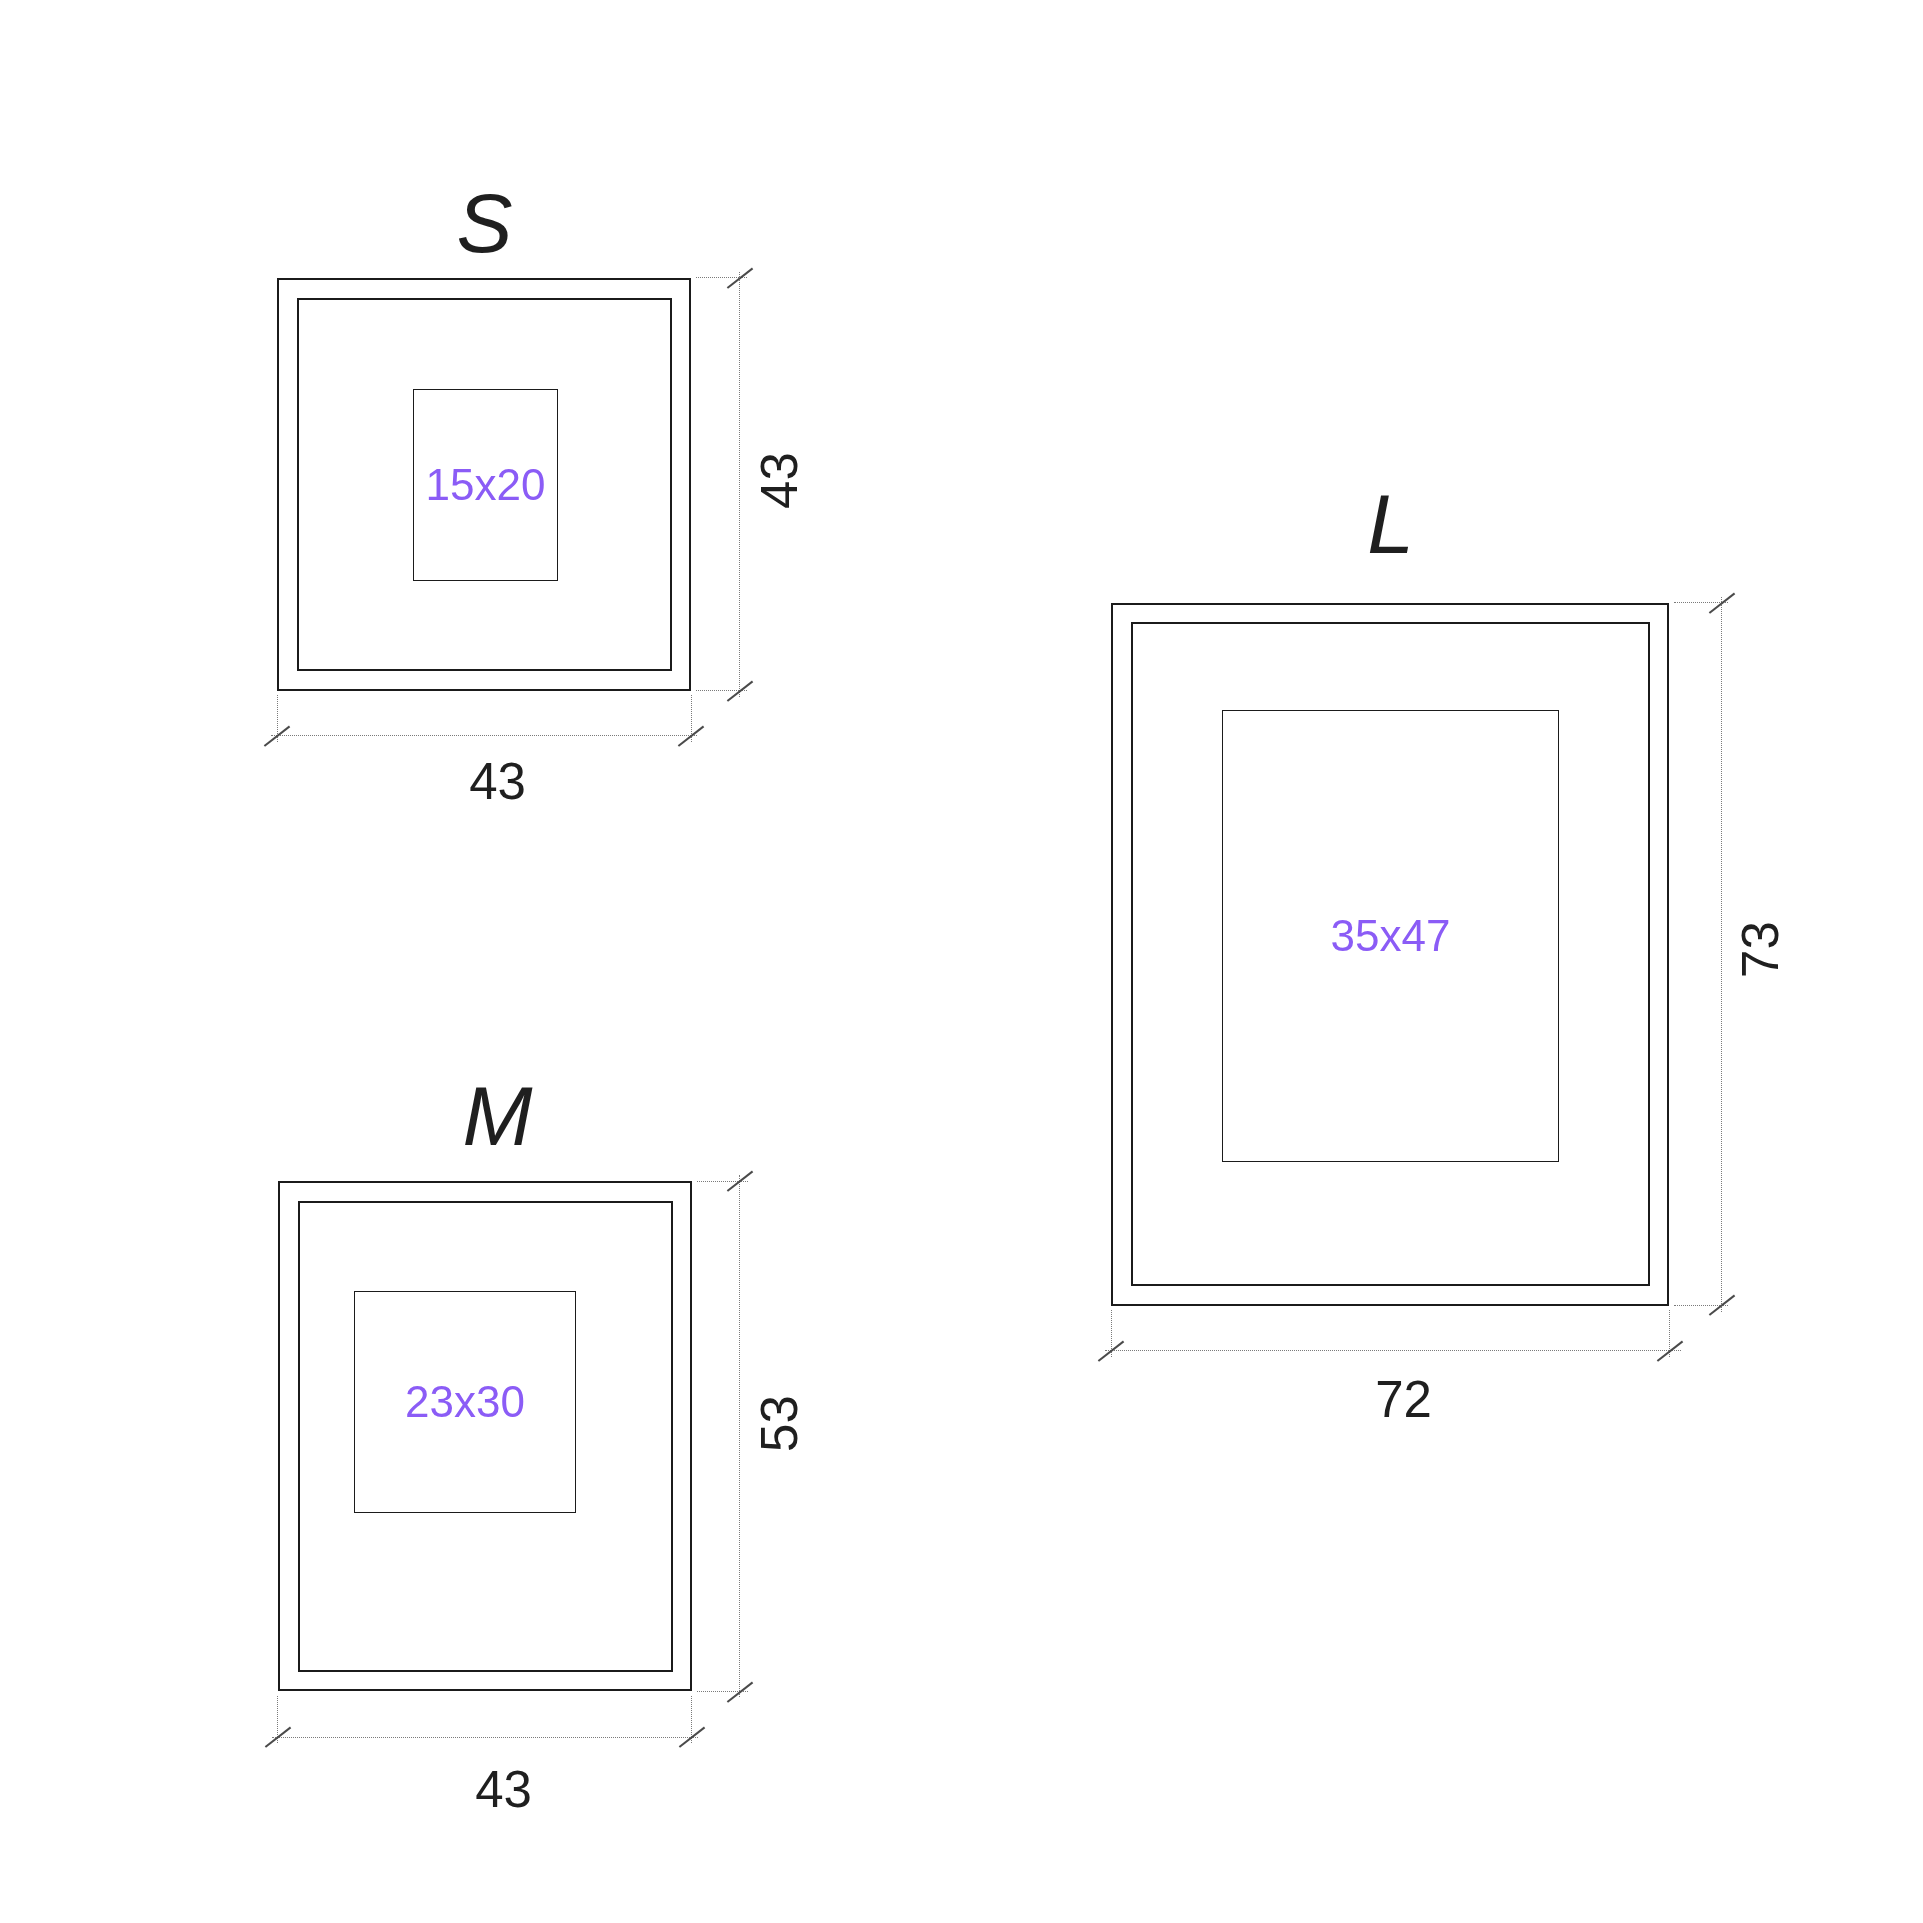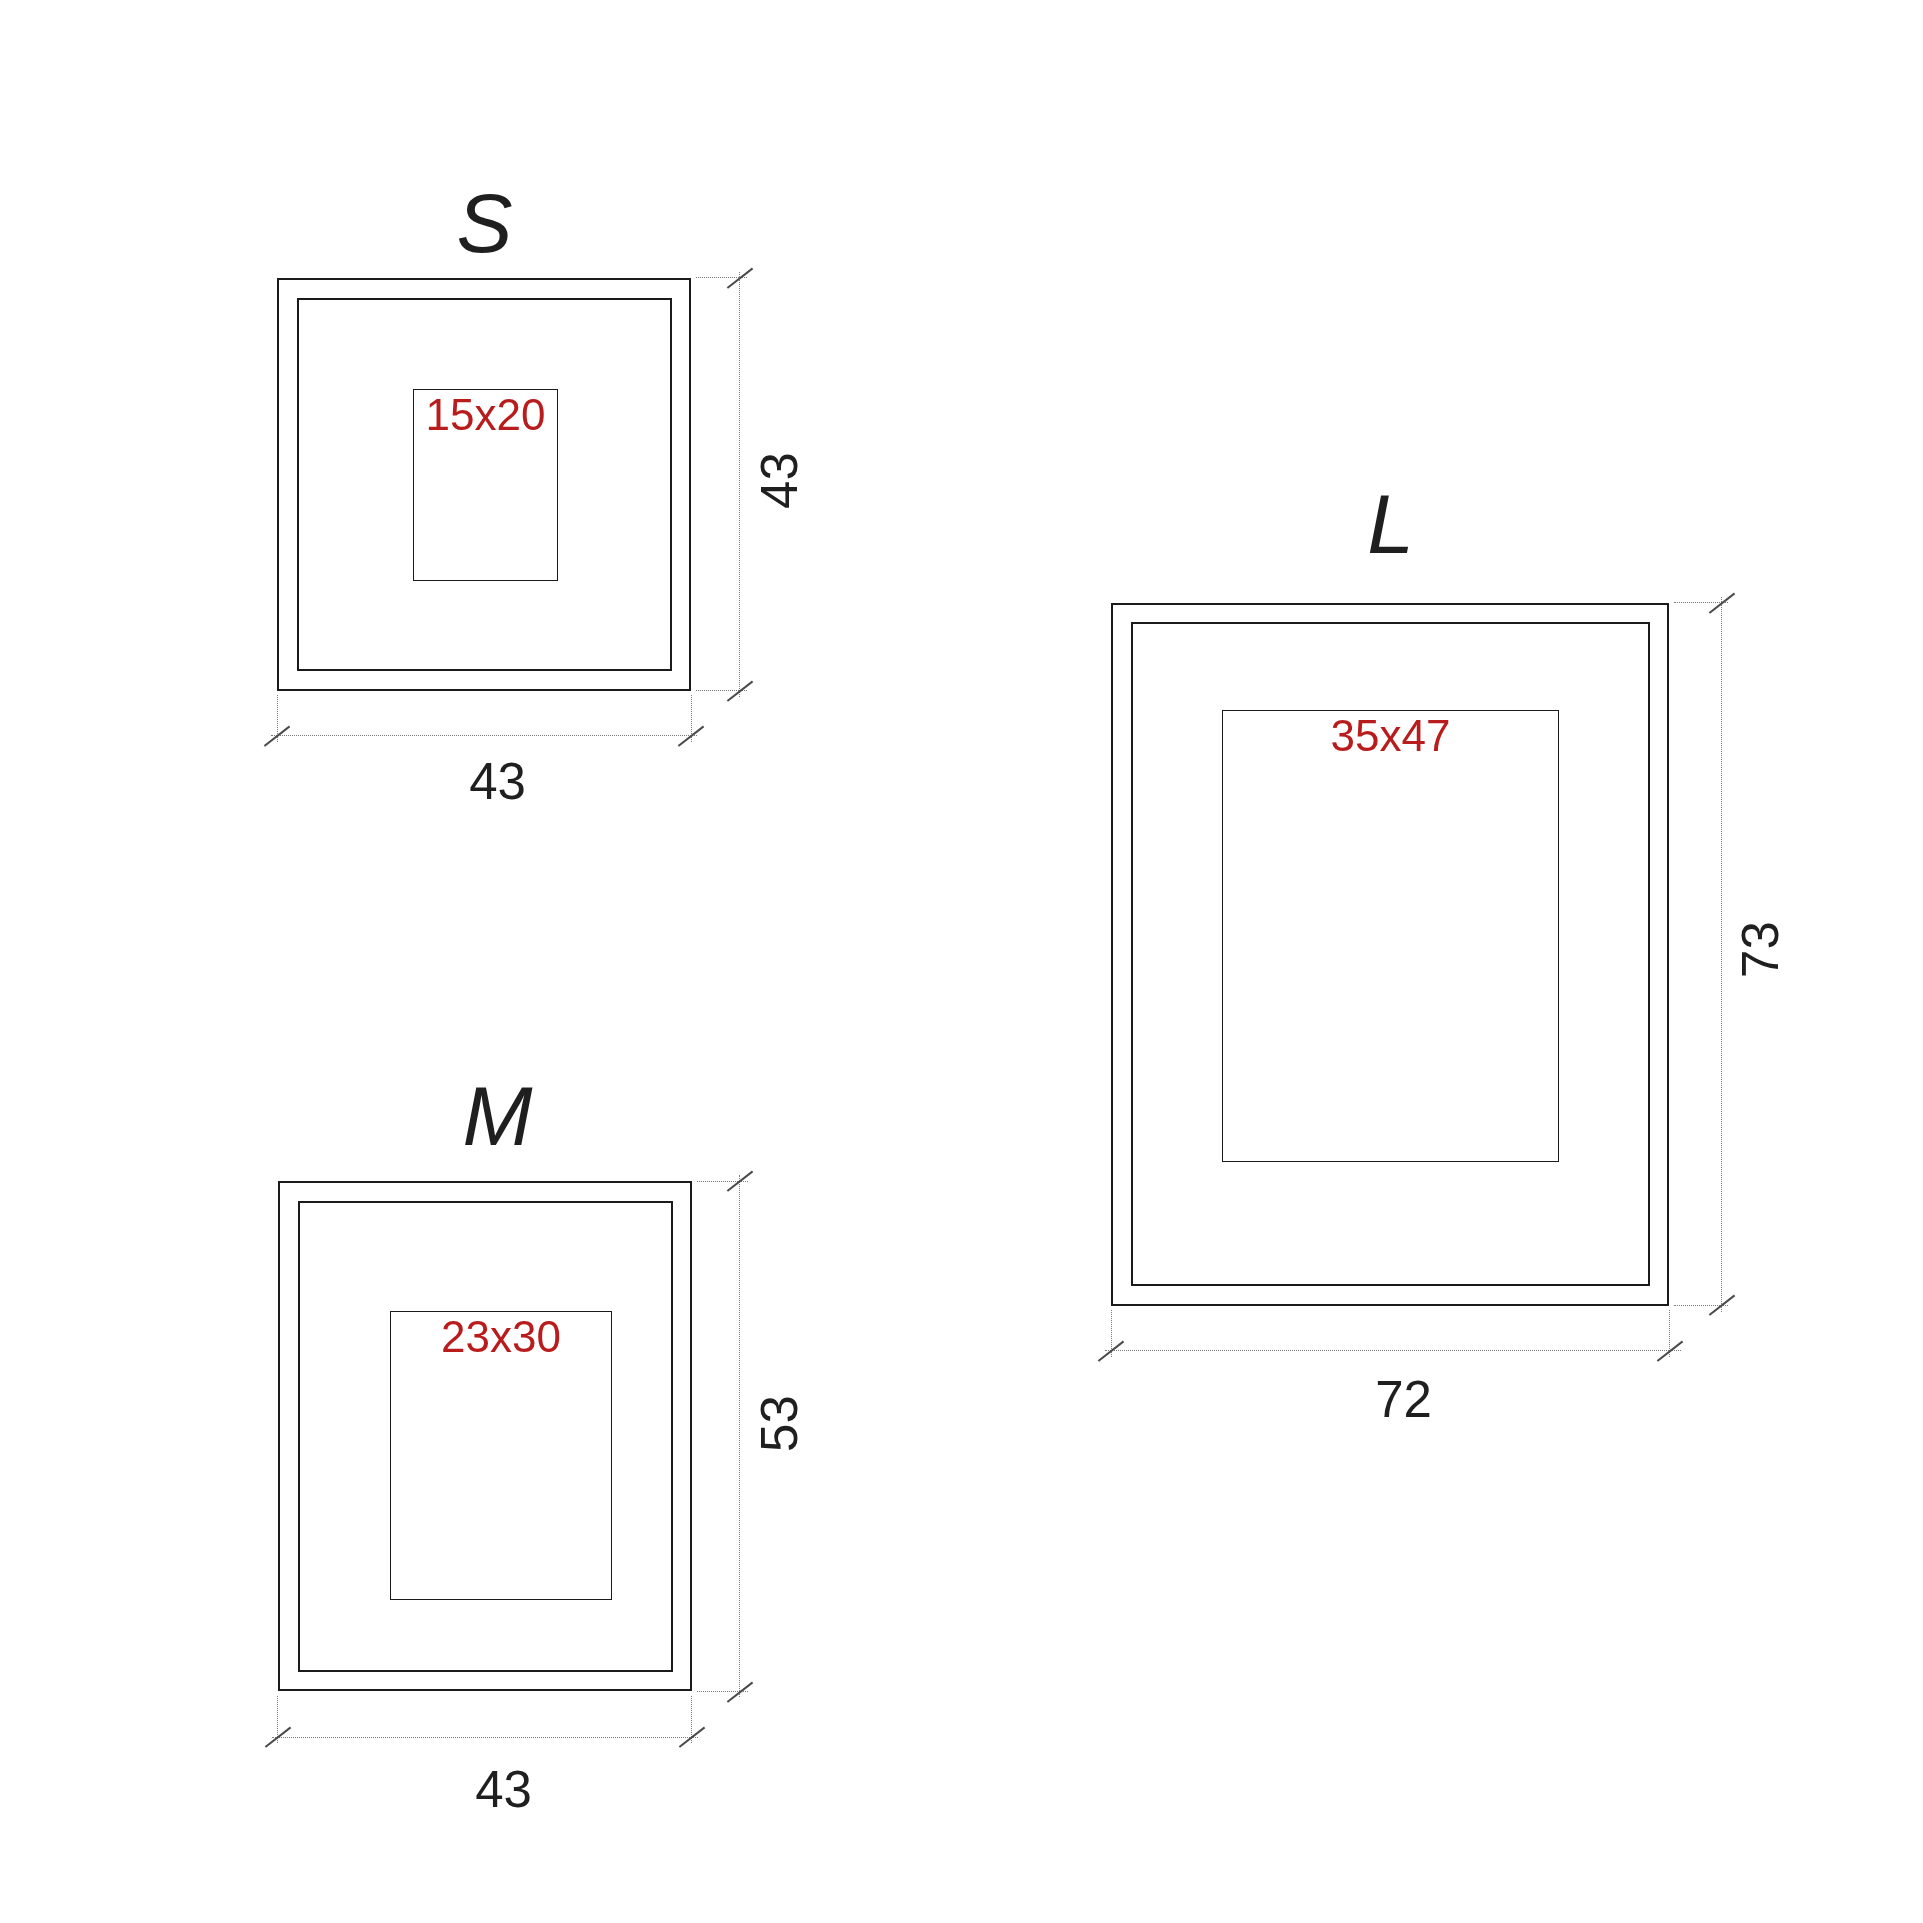--- a/index.html
+++ b/index.html
@@ -23,22 +23,22 @@
     width: 165px; height: 113px;
     display: flex; align-items: center; justify-content: center;
     font-size: 84px; font-style: italic; font-weight: 400;
     color: #1f1f1f;
   }
   .rect { box-sizing: border-box; background: transparent; }
   .outer-rect  { border: 2.3px solid #1b1b1b; }
   .inner-rect  { border: 2.3px solid #1b1b1b; }
   .opening-rect {
     border: 1.5px solid #1b1b1b;
-    display: flex; justify-content: center;
-    font-size: 44px; color: #b91c1c;
+    display: flex; align-items: center; justify-content: center;
+    font-size: 44px; color: #8b5cf6;
   }
   .dim-label {
     width: 165px; height: 75px;
     display: flex; align-items: center; justify-content: center;
     font-size: 51px; color: #1f1f1f;
   }
   .dim-label.vertical { transform: rotate(-90deg); }
   .dotted-h { height: 0; border-top: 1.5px dotted #7a7a7a; }
   .dotted-v { width: 0; border-left: 1.5px dotted #7a7a7a; }
   .tick {
@@ -62,21 +62,21 @@
   .s-ext-bottom-right { left: 691px; top: 695px; height: 47px; }
   .s-dim-bottom       { left: 271px; top: 735px; width: 426px; }
   .s-tick-bottom-left  { left: 277px; top: 736px; }
   .s-tick-bottom-right { left: 691px; top: 736px; }
   .s-dim-bottom-label  { left: 415px; top: 744px; }
 
   
   .m-label        { left: 415px;  top: 1060px; }
   .m-outer        { left: 278px;  top: 1181px; width: 414px; height: 510px; }
   .m-inner        { left: 298px;  top: 1201px; width: 375px; height: 471px; }
-  .m-opening      { left: 390px;  top: 1291px; width: 222px; height: 289px; margin-top: 20px; }
+  .m-opening      { left: 354px;  top: 1291px; width: 222px; height: 222px; }
   .m-ext-right-top    { left: 697px; top: 1181px; width: 51px; }
   .m-ext-right-bottom { left: 697px; top: 1691px; width: 51px; }
   .m-dim-right        { left: 739px; top: 1175px; height: 522px; }
   .m-tick-right-top    { left: 740px; top: 1181px; }
   .m-tick-right-bottom { left: 740px; top: 1692px; }
   .m-dim-right-label   { left: 697px; top: 1386px; }
   .m-ext-bottom-left  { left: 277px; top: 1696px; height: 47px; }
   .m-ext-bottom-right { left: 691px; top: 1696px; height: 47px; }
   .m-dim-bottom       { left: 272px; top: 1737px; width: 426px; }
   .m-tick-bottom-left  { left: 278px; top: 1737px; }

